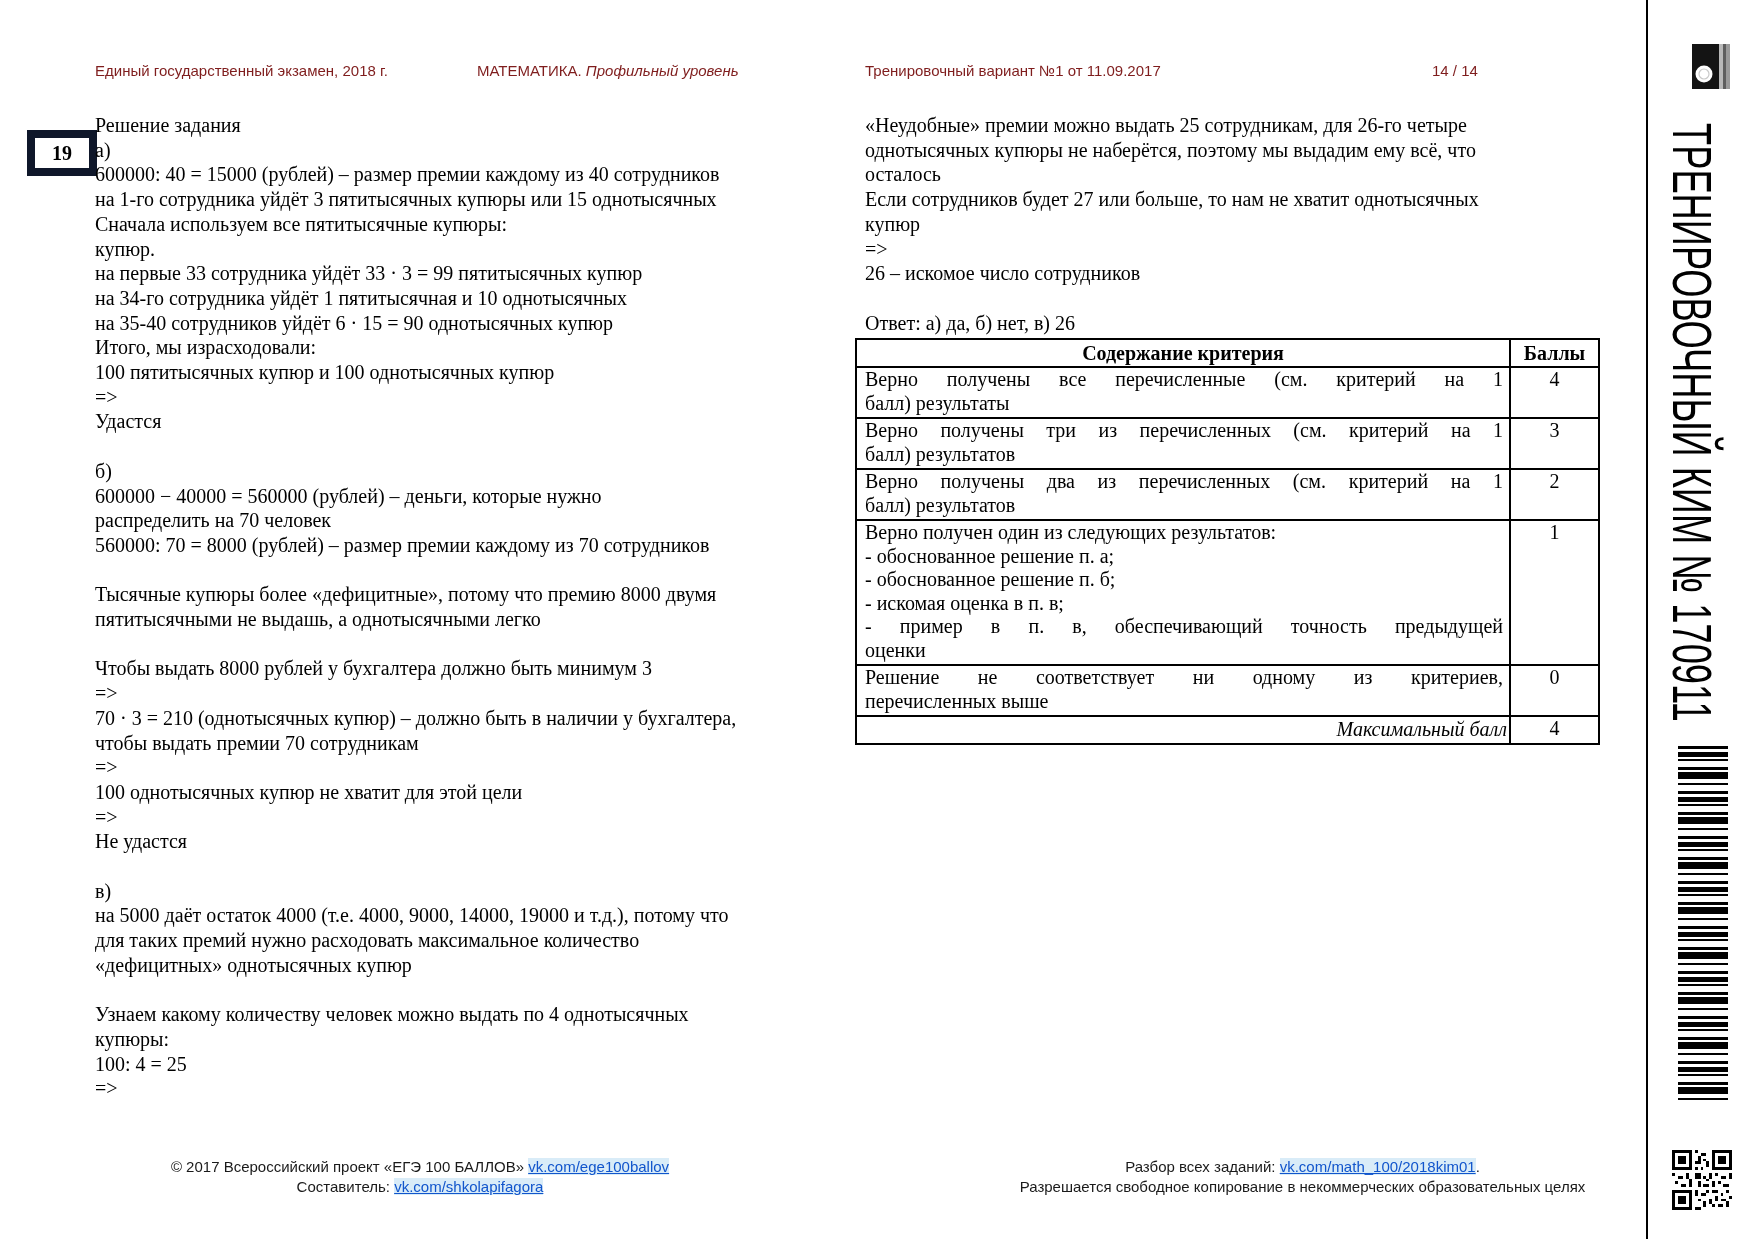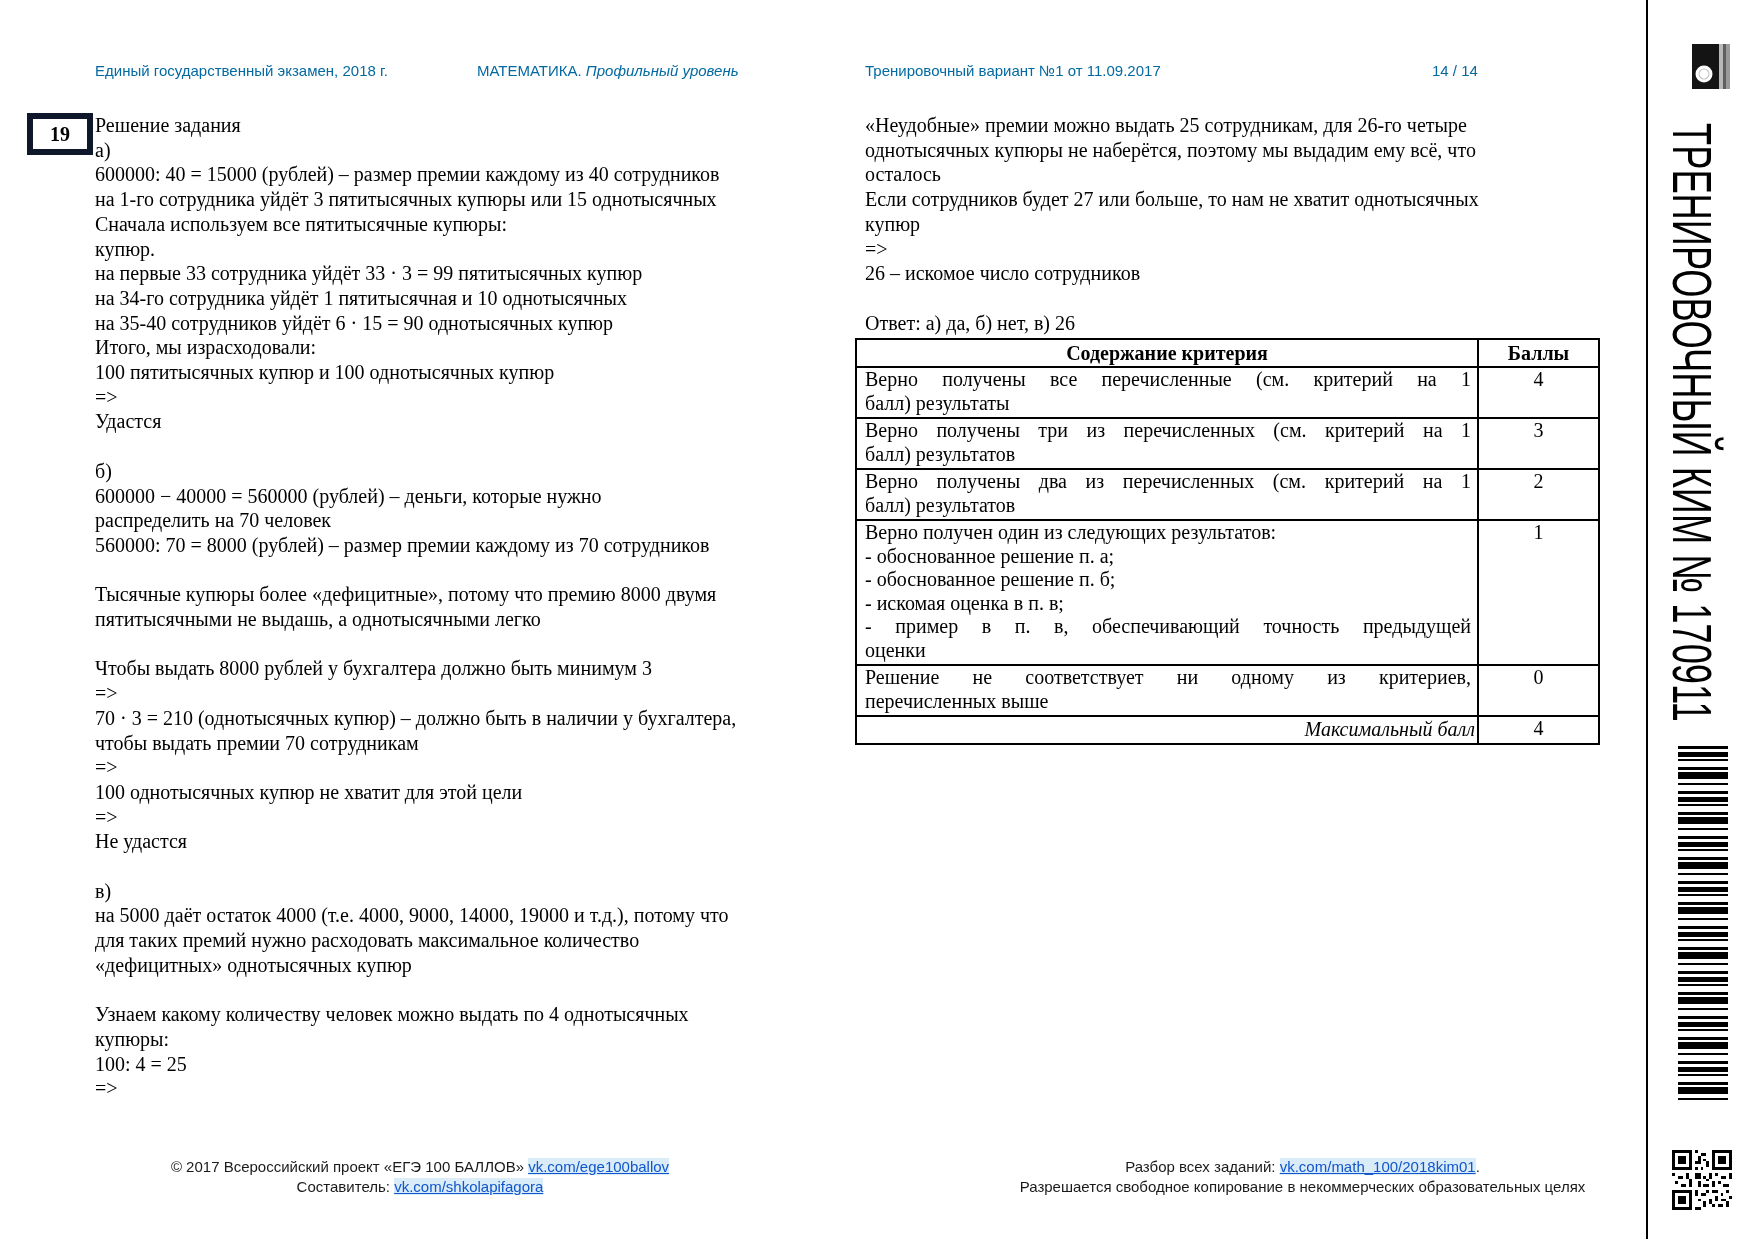--- a/index.html
+++ b/index.html
@@ -1,21 +1,21 @@
 <!DOCTYPE html>
 <html><head>
 <meta charset="utf-8">
 <style>
   html,body{margin:0;padding:0;}
   body{
     width:1754px;height:1239px;position:relative;background:#fff;color:#000;
     font-family:"Liberation Serif", serif;overflow:hidden;
   }
   
-  .hdr{position:absolute;top:62px;font-family:"Liberation Sans", sans-serif;font-size:15px;white-space:nowrap;color:#0369a1;}
+  .hdr{position:absolute;top:62px;font-family:"Liberation Sans", sans-serif;font-size:15px;white-space:nowrap;color:#7f1d1d;}
   #hdr-left{left:95px;}
   #hdr-center{left:477px;}
   #hdr-center .it{font-style:italic;}
   #hdr-right{left:865px;}
   #page-num{left:1432px;}
   
   .divider{position:absolute;left:1646px;top:0;width:2px;height:1239px;background:#000;}
   .vkim{
     position:absolute;left:1724px;top:123px;transform-origin:0 0;
     transform:rotate(90deg) scaleX(0.66);
@@ -26,33 +26,33 @@
     position:absolute;left:1678px;top:746px;width:50px;height:356px;
     background:repeating-linear-gradient(to bottom,
       #000 0 3px,#fff 3px 6px,#000 6px 11px,#fff 11px 13px,#000 13px 15px,
       #fff 15px 21px,#000 21px 24px,#fff 24px 26px,#000 26px 33px,#fff 33px 37px,
       #000 37px 39px,#fff 39px 45px);
   }
   .qr{position:absolute;left:1672px;top:1150px;width:60px;height:60px;}
   .logo{position:absolute;left:1692px;top:44px;width:38px;height:45px;}
   
   .task-box{
-    position:absolute;left:27px;top:113px;width:54px;height:30px;
-    border:6px solid #0f172a;display:flex;align-items:center;justify-content:center;
+    position:absolute;left:27px;top:130px;width:54px;height:30px;
+    border:8px solid #0f172a;display:flex;align-items:center;justify-content:center;
     font-weight:bold;font-size:20px;
   }
   
   .col{position:absolute;top:113px;font-size:20px;line-height:24.7px;}
   #col-left{left:95px;width:730px;}
   #col-right{left:865px;width:737px;}
   .ln{min-height:24.7px;white-space:nowrap;}
   
   .crit-table{border-collapse:collapse;margin-left:-10px;width:745px;margin-top:3px;}
   .crit-table th,.crit-table td{border:2px solid #000;}
-  .crit-table th{font-size:20px;font-weight:bold;text-align:center;padding:1px 16px;line-height:24px;}
+  .crit-table th{font-size:20px;font-weight:bold;text-align:center;padding:1px 0;line-height:24px;}
   .th-score{width:87px;}
   .cell-text{padding:0px 6px 2px 8px;font-size:20px;line-height:23.5px;vertical-align:top;margin-top:43px;}
   .tline{text-align:justify;white-space:normal;}
   .jl{text-align-last:justify;}
   .cell-score{text-align:center;vertical-align:top;font-size:20px;line-height:23.5px;padding-top:0px;}
   .max-label{text-align:right;font-style:italic;padding-right:2px;line-height:24px;}
   
   .footer{position:absolute;top:1157px;font-family:"Liberation Sans", sans-serif;font-size:15px;line-height:20px;text-align:center;color:#1a1a1a;}
   #footer-left{left:130px;width:580px;}
   #footer-right{left:1005px;width:595px;}

